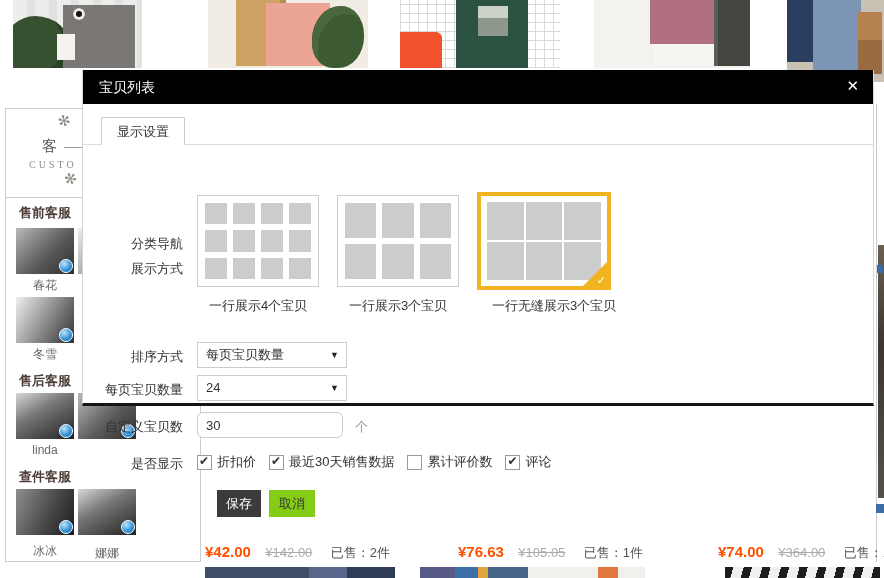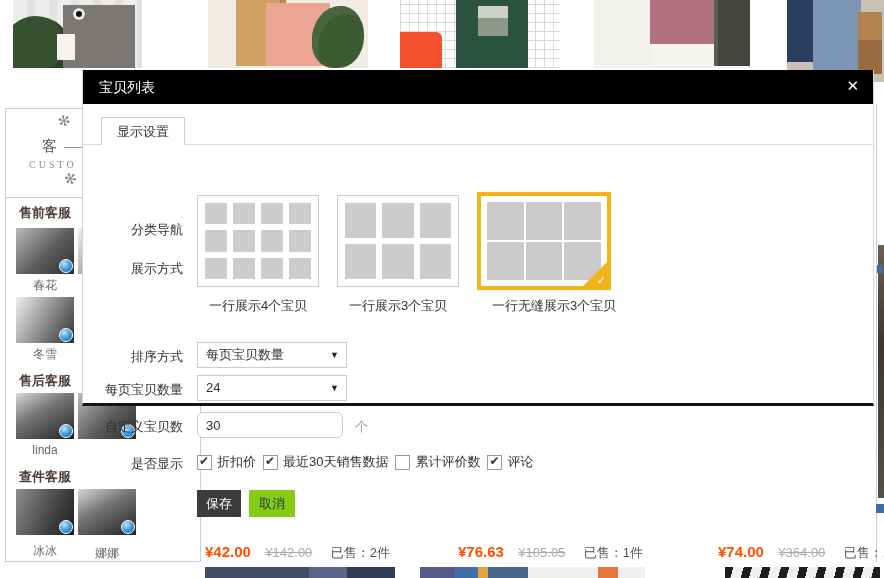--- a/index.html
+++ b/index.html
@@ -99,25 +99,25 @@
   .corner { position:absolute; right:-1px; bottom:-1px; width:0; height:0;
     border-left:26px solid transparent; border-bottom:26px solid #F0B41E; }
   .corner-check { position:absolute; right:1px; bottom:-1px; color:#fff; font-size:11px; }
   .card-label { position:absolute; top:227px; width:134px; text-align:center; font-size:13px; color:#333; }
   .select-box { position:absolute; left:114px; width:150px; height:26px; border:1px solid #ccc; background:#fff;
     font-size:13px; color:#333; line-height:24px; padding:0 8px; cursor:pointer; }
   .select-box .arrow { position:absolute; right:7px; top:0; font-size:9px; line-height:24px; color:#222; }
   .text-input { position:absolute; left:114px; width:146px; height:26px; border:1px solid #ccc; background:#fff;
     font-size:13px; color:#333; padding:0 8px; font-family:inherit; }
   .unit { position:absolute; left:272px; font-size:13px; color:#999; }
-  .check-group { position:absolute; left:114px; display:flex; gap:7px; align-items:center; }
+  .check-group { position:absolute; left:114px; display:flex; gap:13px; align-items:center; }
   .check-item { display:flex; align-items:center; gap:5px; font-size:13px; cursor:pointer; }
   .checkbox { width:15px; height:15px; border:1px solid #9a9a9a; background:#fff; position:relative; }
   .checkbox.checked::after { content:"✔"; position:absolute; left:1px; top:-2px; font-size:12px; color:#333; }
-  .btn { position:absolute; top:420px; height:27px; font-size:13px; text-align:center; line-height:27px; cursor:pointer; }
+  .btn { position:absolute; top:420px; height:27px; font-size:13px; text-align:center; line-height:27px; cursor:pointer;margin-left:20px; }
   .btn-save { left:114px; width:44px; background:#3B3B3B; color:#fff; }
   .btn-cancel { left:166px; width:46px; background:#84cc16; color:#333; }
 </style>
 </head>
 <body>
 
 <div class="photo p1">
   <div class="shape plant"></div>
   <div class="shape shirt"></div>
   <div class="shape cuff"></div>
@@ -211,21 +211,21 @@
 <div class="bstrip b3"></div>
 
 <div class="modal">
   <div class="modal-header">
     <span class="modal-title">宝贝列表</span>
     <span class="modal-close">✕</span>
   </div>
   <div class="tab">显示设置</div>
   <div class="tab-line"></div>
 
-  <div class="row-label" style="top:151px">分类导航</div>
+  <div class="row-label" style="top:165px">分类导航</div>
   <div class="radio-group" style="top:153px">
     <span class="radio-item">
       <span class="radio sel"></span>
       <span>打开</span>
     </span>
     <span class="radio-item">
       <span class="radio unsel"></span>
       <span>关闭</span>
     </span>
   </div>

